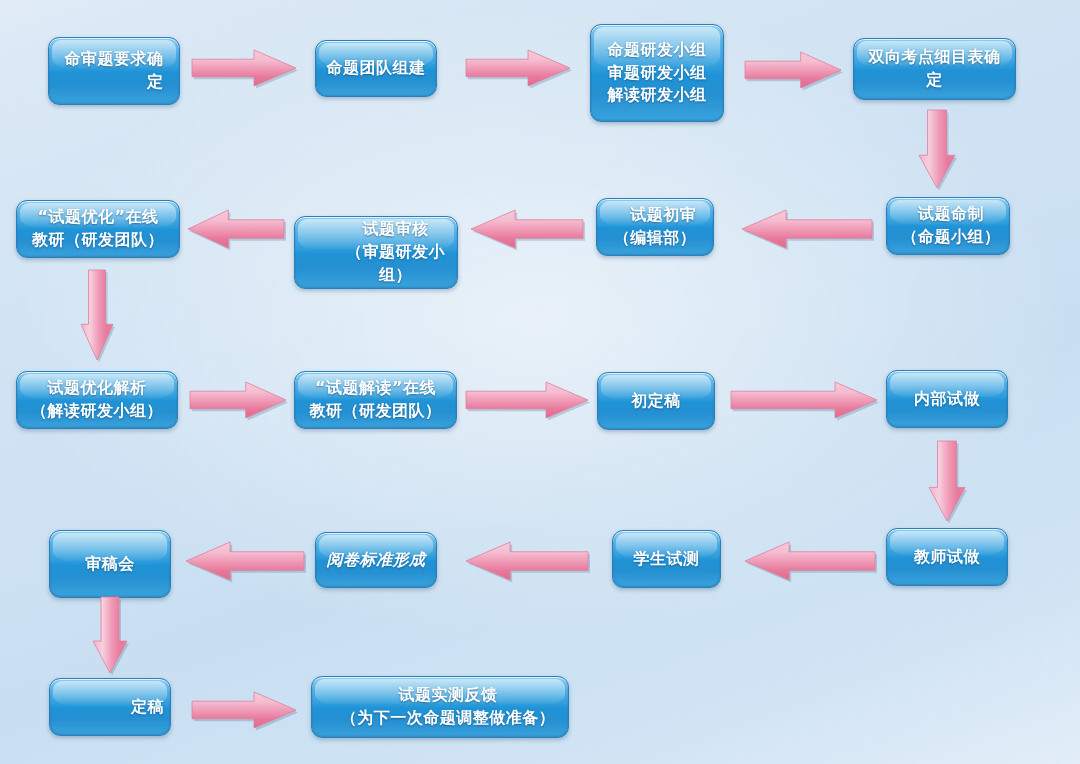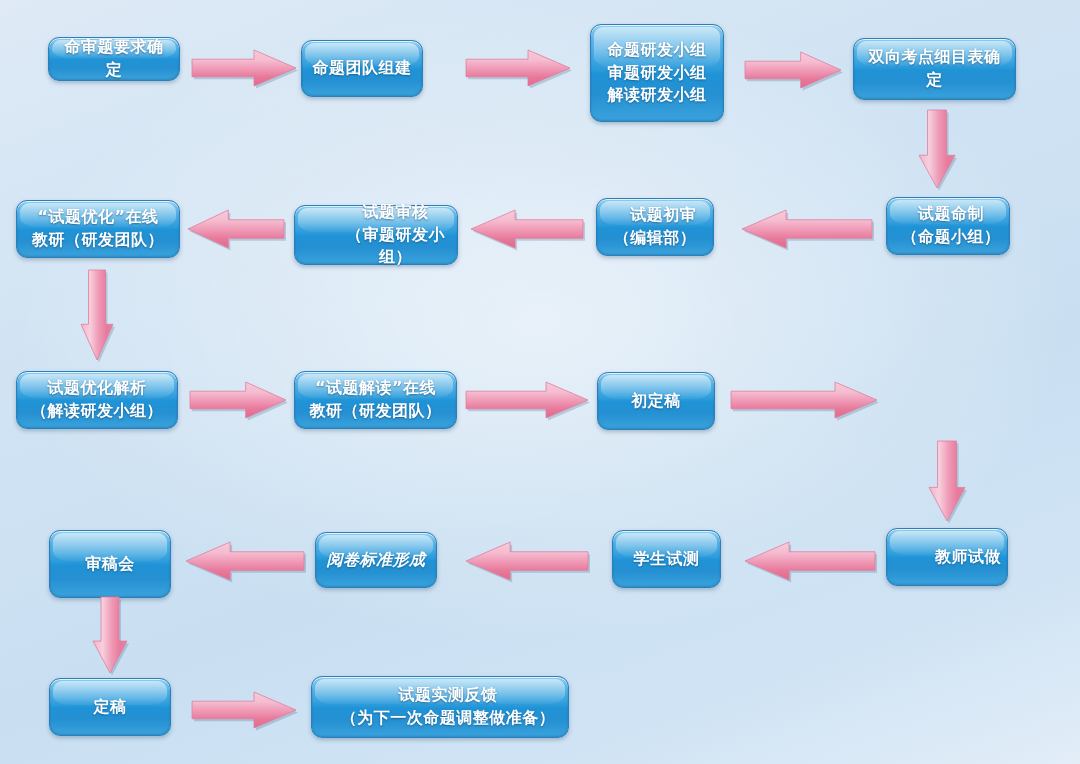--- a/index.html
+++ b/index.html
@@ -90,76 +90,79 @@
       <linearGradient id="gradV" x1="0" y1="0" x2="1" y2="0">
         <stop offset="0%" stop-color="#f2b3c9"></stop>
         <stop offset="28%" stop-color="#f7cfdd"></stop>
         <stop offset="55%" stop-color="#ef9ab6"></stop>
         <stop offset="80%" stop-color="#e8799b"></stop>
         <stop offset="100%" stop-color="#e8809f"></stop>
       </linearGradient>
     </defs>
   </svg>
 
-<div class="node" style="left: 48px; top: 37px; width: 132px; height: 44px;">
+<div class="node" style="left: 48px; top: 37px; width: 132px; height: 68px; text-align: right;">
       <div class="label">命审题要求确
 定</div>
     </div>
-    <div class="node" style="left: 301px; top: 40px; width: 122px; height: 57px; align-items: center;">
+    <div class="node" style="left: 315px; top: 40px; width: 122px; height: 57px; align-items: center;">
       <div class="label">命题团队组建</div>
     </div>
     <div class="node" style="left: 590px; top: 24px; width: 134px; height: 98px; align-items: center;">
       <div class="label">命题研发小组
 审题研发小组
 解读研发小组</div>
     </div>
     <div class="node" style="left: 853px; top: 38px; width: 163px; height: 62px;">
       <div class="label">双向考点细目表确
 定</div>
     </div>
     <div class="node" style="left: 886px; top: 197px; width: 124px; height: 58px; padding-left: 6px;">
       <div class="label">试题命制
 （命题小组）</div>
     </div>
     <div class="node" style="left: 596px; top: 198px; width: 118px; height: 58px; text-align: right;">
       <div class="label">试题初审
 （编辑部）</div>
     </div>
-    <div class="node" style="left: 294px; top: 205px; width: 164px; height: 60px; padding-left: 39px;">
+    <div class="node" style="left: 294px; top: 216px; width: 164px; height: 73px; padding-left: 39px;">
       <div class="label">试题审核
 （审题研发小组）</div>
     </div>
     <div class="node" style="left: 16px; top: 200px; width: 164px; height: 58px;">
       <div class="label">“试题优化”在线
 教研（研发团队）</div>
     </div>
     <div class="node" style="left: 16px; top: 371px; width: 162px; height: 58px;">
       <div class="label">试题优化解析
 （解读研发小组）</div>
     </div>
     <div class="node" style="left: 294px; top: 371px; width: 163px; height: 58px;">
       <div class="label">“试题解读”在线
 教研（研发团队）</div>
     </div>
     <div class="node" style="left: 597px; top: 372px; width: 118px; height: 58px;">
       <div class="label">初定稿</div>
     </div>
-    <div class="node" style="left: 886px; top: 528px; width: 122px; height: 58px; justify-content: flex-end;">
+    <div class="node" style="left: 886px; top: 370px; width: 122px; height: 58px;">
+      <div class="label">内部试做</div>
+    </div>
+    <div class="node" style="left: 886px; top: 528px; width: 122px; height: 58px;">
       <div class="label">教师试做</div>
     </div>
     <div class="node" style="left: 612px; top: 530px; width: 109px; height: 58px;">
       <div class="label">学生试测</div>
     </div>
     <div class="node" style="left: 315px; top: 532px; width: 122px; height: 56px; font-style: italic;">
       <div class="label">阅卷标准形成</div>
     </div>
     <div class="node" style="left: 49px; top: 530px; width: 122px; height: 68px;">
       <div class="label">审稿会</div>
     </div>
-    <div class="node" style="left: 49px; top: 678px; width: 122px; height: 58px;">
+    <div class="node" style="left: 49px; top: 678px; width: 122px; height: 58px; justify-content: flex-end;">
       <div class="label">定稿</div>
     </div>
     <div class="node" style="left: 311px; top: 676px; width: 258px; height: 62px; padding-left: 16px;">
       <div class="label">试题实测反馈
 （为下一次命题调整做准备）</div>
     </div>
     <div class="arrow" style="left: 192px; top: 48px; width: 104px; height: 40px;">
       <svg width="104" height="40" viewBox="0 0 104 40">
         <path d="M0,11.2 L62,11.2 L62,2 L104,20 L62,38 L62,28.8 L0,28.8 Z" fill="rgba(40,80,120,0.22)" transform="translate(2,2.5)"></path>
         <path d="M0,11.2 L62,11.2 L62,2 L104,20 L62,38 L62,28.8 L0,28.8 Z" fill="url(#gradH)" stroke="#e07f9f" stroke-width="0.8"></path>

